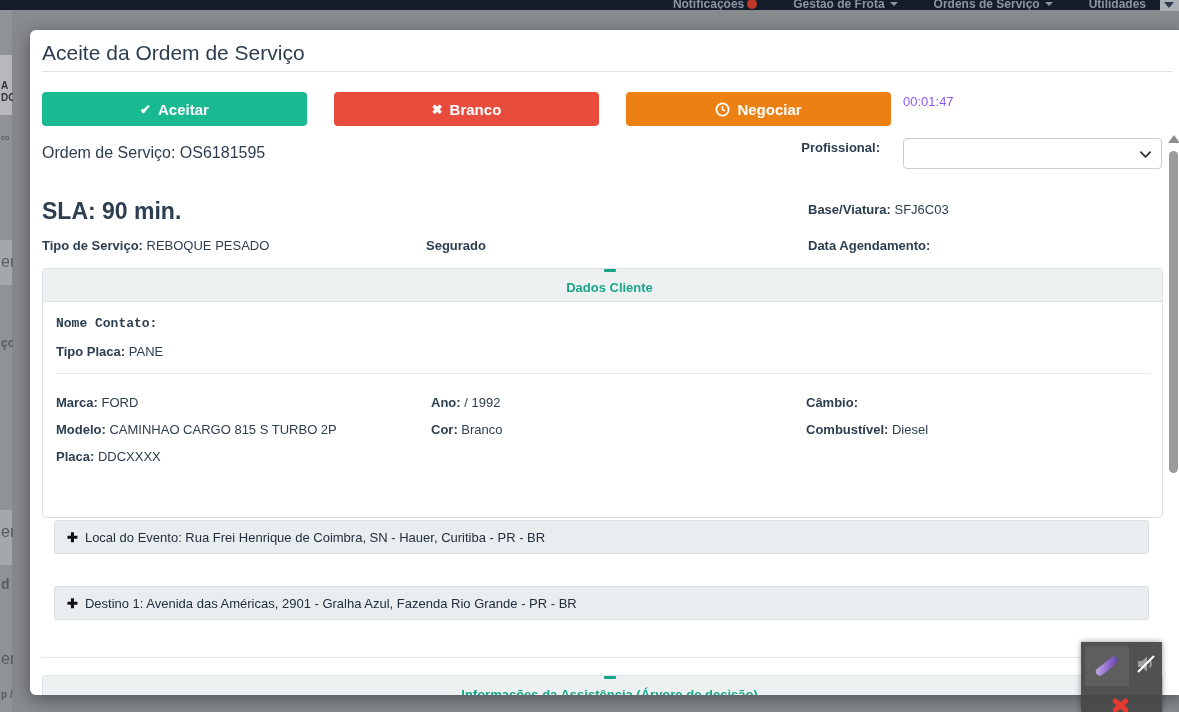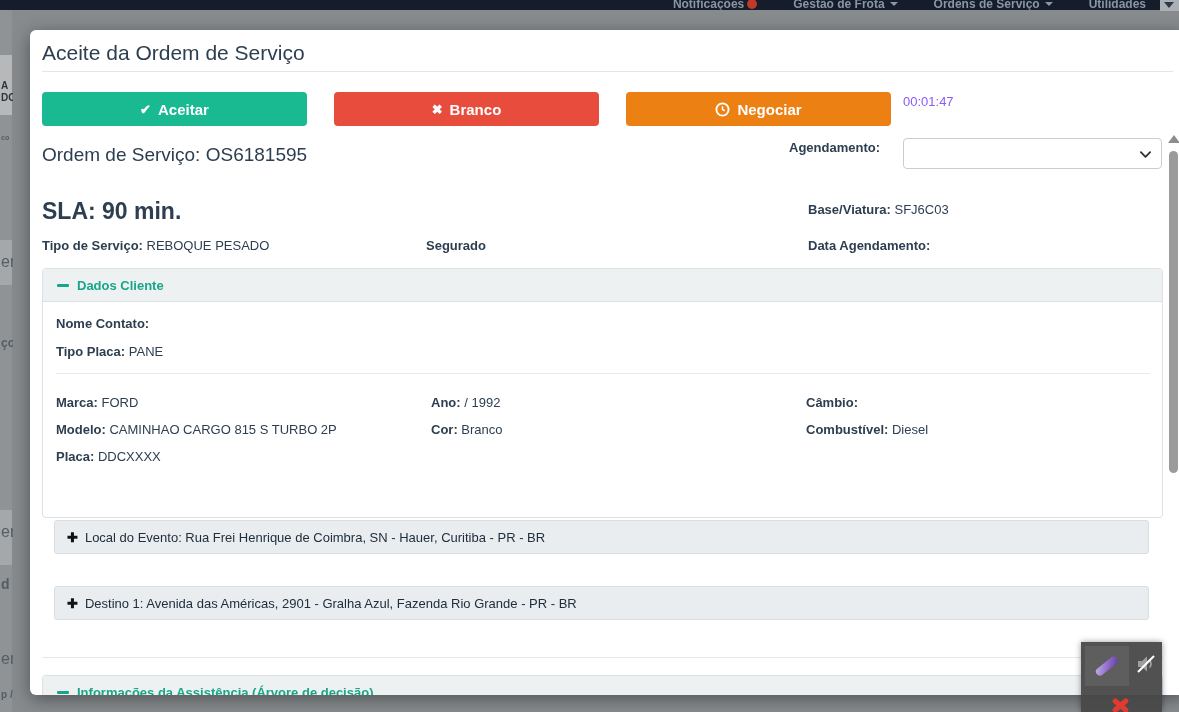--- a/index.html
+++ b/index.html
@@ -26,31 +26,31 @@
 
   .btn { position:absolute; top:62px; width:265px; height:34px; border:none; border-radius:4px; color:#fff; font-family:"Liberation Sans",sans-serif; font-size:15px; font-weight:bold; display:flex; align-items:center; justify-content:center; gap:7px; cursor:pointer; }
   .btn-accept { left:12px; background:#19b992; }
   .btn-refuse { left:304px; background:#e74c3c; }
   .btn-negotiate { left:596px; background:#ec8013;align-items:center; }
   .btn .ico { font-size:13px; font-weight:bold; }
   .clock-ico { width:15px; height:15px; }
 
   .timer { position:absolute; left:873px; top:64px; font-size:13px; color:#8b5cf6; }
 
-  .order-line { position:absolute; left:12px; top:114px; font-size:19px; color:#2c3e50;text-align:center; }
+  .order-line { position:absolute; left:12px; top:114px; font-size:16px; color:#2c3e50;text-align:center; }
   .prof-label { position:absolute; left:690px; top:110px; width:160px; text-align:right; font-size:13px; font-weight:bold; }
   .prof-select { position:absolute; left:873px; top:108px; width:259px; height:31px; border:1px solid #cccccc; border-radius:4px; background:#fff; cursor:pointer; }
   .prof-select svg { position:absolute; right:9px; top:9px; }
 
   .sla { position:absolute; left:12px; top:168px; font-size:23px; font-weight:bold; }
   .fld { position:absolute; font-size:13px; white-space:nowrap; }
   .fld b { font-weight:bold; }
 
   .panel { position:absolute; left:12px; width:1121px; border:1px solid #dce1e4; border-radius:4px; background:#fff; }
-  .panel-head { height:33px; background:#eef1f2; border-bottom:1px solid #dce1e4; border-radius:3px 3px 0 0; display:flex; align-items:center; padding-left:14px; gap:8px; cursor:pointer; }
+  .panel-head { height:33px; background:#eef1f2; border-bottom:1px solid #dce1e4; border-radius:3px 3px 0 0; display:flex; align-items:center; padding-left:14px; gap:8px; cursor:pointer;flex-direction:column; }
   .panel-head .dash { width:12px; height:3px; background:#18a689; border-radius:1px; }
   .panel-head .ptitle { font-size:13px; font-weight:bold; color:#18a689; }
   .dados-panel { top:238px; height:250px; }
   .pfld { position:absolute; font-size:13px; white-space:nowrap; }
   .inner-hr { position:absolute; left:13px; top:104px; width:1094px; height:1px; background:#e8eaec; }
 
   .collapsed { position:absolute; left:24px; width:1095px; height:34px; background:#e9edf0; border:1px solid #d9dee1; border-radius:3px; display:flex; align-items:center; padding-left:12px; gap:7px; font-size:13px; color:#212f3d; cursor:pointer; }
   .collapsed .plus { font-size:13px; font-weight:bold; color:#111; }
   .loc-panel { top:490px; }
   .dest-panel { top:556px; }
@@ -132,21 +132,21 @@
     </svg>
     <span>Negociar</span>
   </button>
   <div class="timer">00:01:47</div>
 
   <div class="order-line">
     <span>Ordem de Serviço:</span>
     <span>OS6181595</span>
   </div>
 
-  <div class="prof-label">Agendamento:</div>
+  <div class="prof-label">Profissional:</div>
   <div class="prof-select">
     <span></span>
     <svg width="13" height="13" viewBox="0 0 14 14">
       <path d="M2 4.5 L7 9.5 L12 4.5" fill="none" stroke="#333" stroke-width="2" stroke-linecap="round" stroke-linejoin="round"></path>
     </svg>
   </div>
 
   <div class="sla">SLA: 90 min.</div>
 
   <div class="fld" style="left:778px; top:172px;">
@@ -158,21 +158,21 @@
   <div class="fld" style="left:396px; top:208px; font-weight:bold;">Segurado</div>
   <div class="fld" style="left:778px; top:208px;">
     <b>Data Agendamento:</b> <span></span>
   </div>
 
   <div class="panel dados-panel">
     <div class="panel-head">
       <span class="dash"></span>
       <span class="ptitle">Dados Cliente</span>
     </div>
-    <div class="pfld" style="left:13px; top:47px;">
+    <div class="pfld" style="left:13px; top:47px;font-family:Liberation Mono, monospace;">
       <b>Nome Contato:</b> <span></span>
     </div>
     <div class="pfld" style="left:13px; top:75px;">
       <b>Tipo Placa:</b> <span>PANE</span>
     </div>
     <div class="inner-hr"></div>
     <div class="pfld" style="left:13px; top:126px;">
       <b>Marca:</b> <span>FORD</span>
     </div>
     <div class="pfld" style="left:388px; top:126px;">

